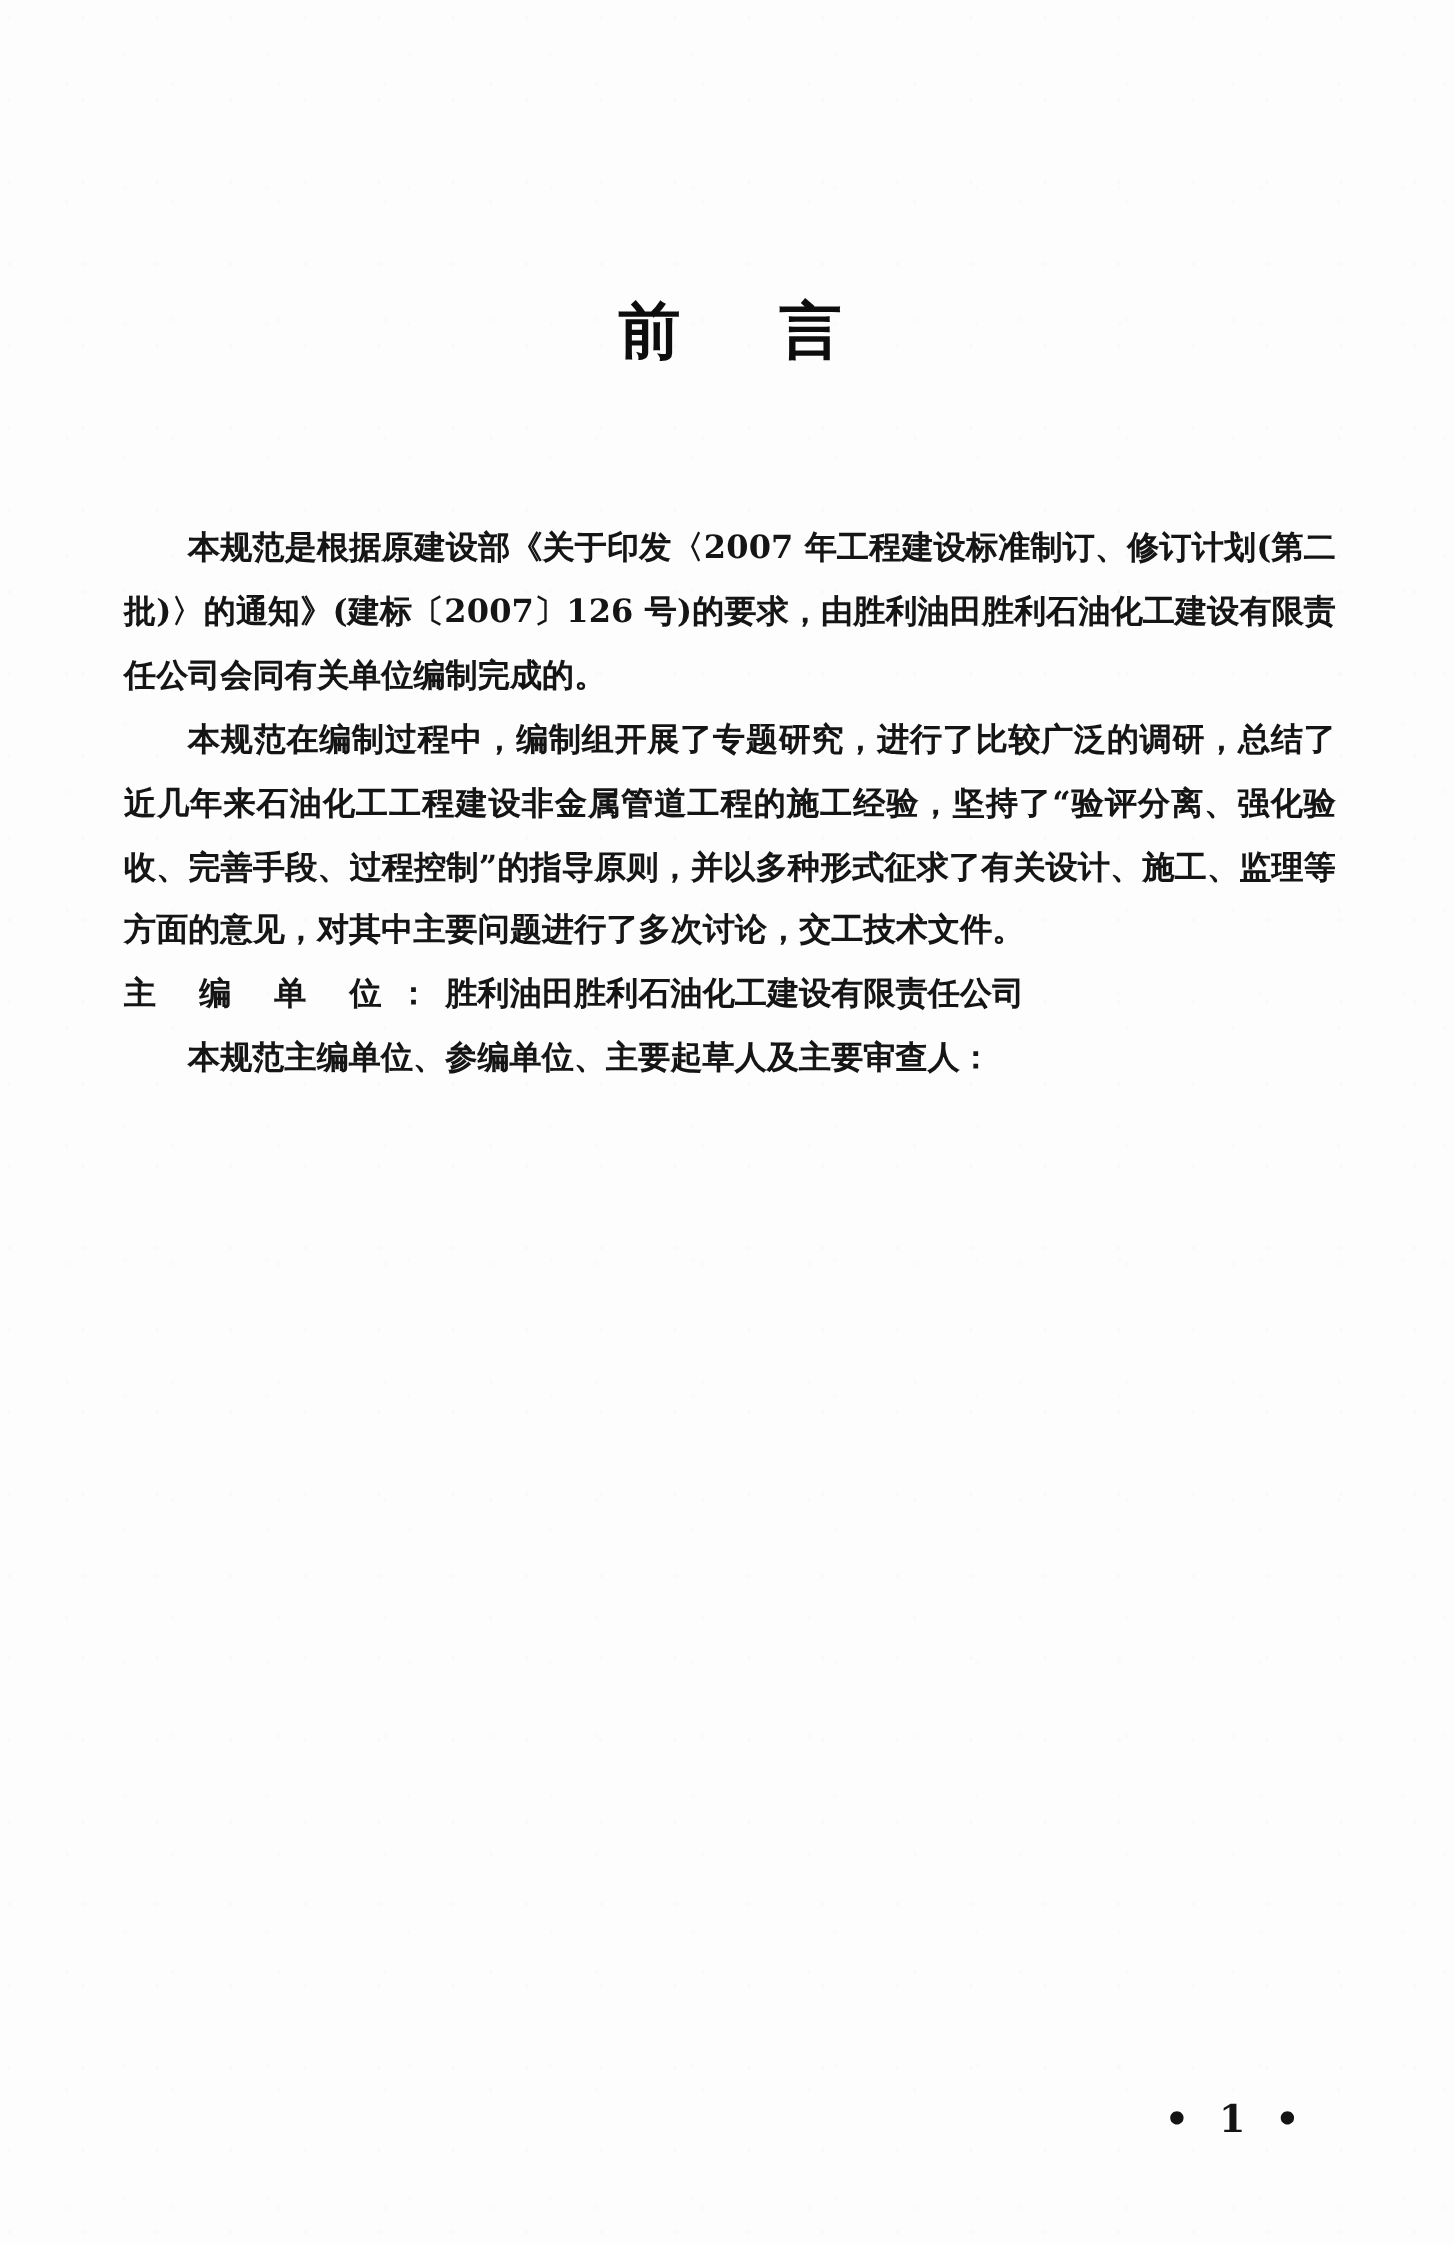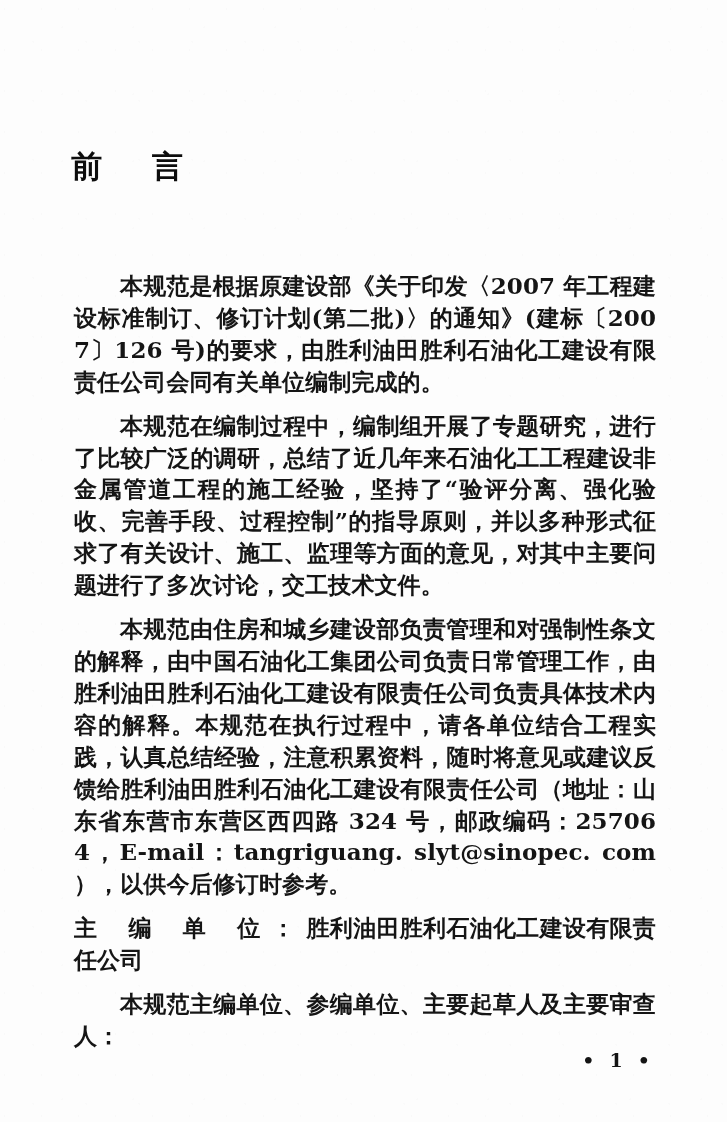--- a/index.html
+++ b/index.html
@@ -33,40 +33,40 @@
     top: 0;
     width: 606px;
     height: 1122px;
   }
 
   .page-title {
     position: absolute;
     top: 144px;
     left: 0;
     width: 606px;
-    text-align: left;
+    text-align: center;
     font-size: 31px;
     font-weight: bold;
     letter-spacing: 0.30em;
     text-indent: 0.30em;
     line-height: 44px;
     color: #0d0d0d;
     font-family: "DejaVu Sans", "Liberation Sans", sans-serif;
   }
 
   .body-block {
     position: absolute;
     top: 258px;
     left: 0;
     width: 606px;
   }
 
   p.para {
-    margin: 12px;
-    font-size: 23px;
+    margin: 0;
+    font-size: 16px;
     line-height: 31.9px;
     text-align: justify;
     text-align-last: left;
     text-indent: 2em;
     letter-spacing: 0.005em;
     color: #151515;
     font-weight: 600;
     text-justify: inter-character;
     word-break: break-all;
     font-family: "DejaVu Serif", "Liberation Serif", serif;
@@ -105,21 +105,20 @@
     <div class="page-title">前　言</div>
 
     <div class="body-block">
 
       <p class="para">本规范是根据原建设部《关于印发〈2007 年工程建设标准制订、修订计划(第二批)〉的通知》(建标〔2007〕126 号)的要求，由胜利油田胜利石油化工建设有限责任公司会同有关单位编制完成的。</p>
 
       <p class="para">本规范在编制过程中，编制组开展了专题研究，进行了比较广泛的调研，总结了近几年来石油化工工程建设非金属管道工程的施工经验，坚持了“验评分离、强化验收、完善手段、过程控制”的指导原则，并以多种形式征求了有关设计、施工、监理等方面的意见，对其中主要问题进行了多次讨论，交工技术文件。</p>
 
 
 
-      <p class="para">本规范由住房和城乡建设部负责管理和对强制性条文的解释，由中国石油化工集团公司负责日常管理工作，由胜利油田胜利石油化工建设有限责任公司负责具体技术内容的解释。本规范在执行过程中，请各单位结合工程实践，认真总结经验，注意积累资料，随时将意见或建议反馈给胜利油田胜利石油化工建设有限责任公司（地址：山东省东营市东营区西四路 324 号，邮政编码：257064，E-mail：tangriguang. slyt@sinopec. com ），以供今后修订时参考。</p>
 
       <p class="para no-indent">
         <span class="lead-line">主 编 单 位：</span><span>胜利油田胜利石油化工建设有限责任公司</span>
       </p>
 
       <p class="para">本规范主编单位、参编单位、主要起草人及主要审查人：</p>
 
     </div>
 
     <div class="page-number">• 1 •</div>

